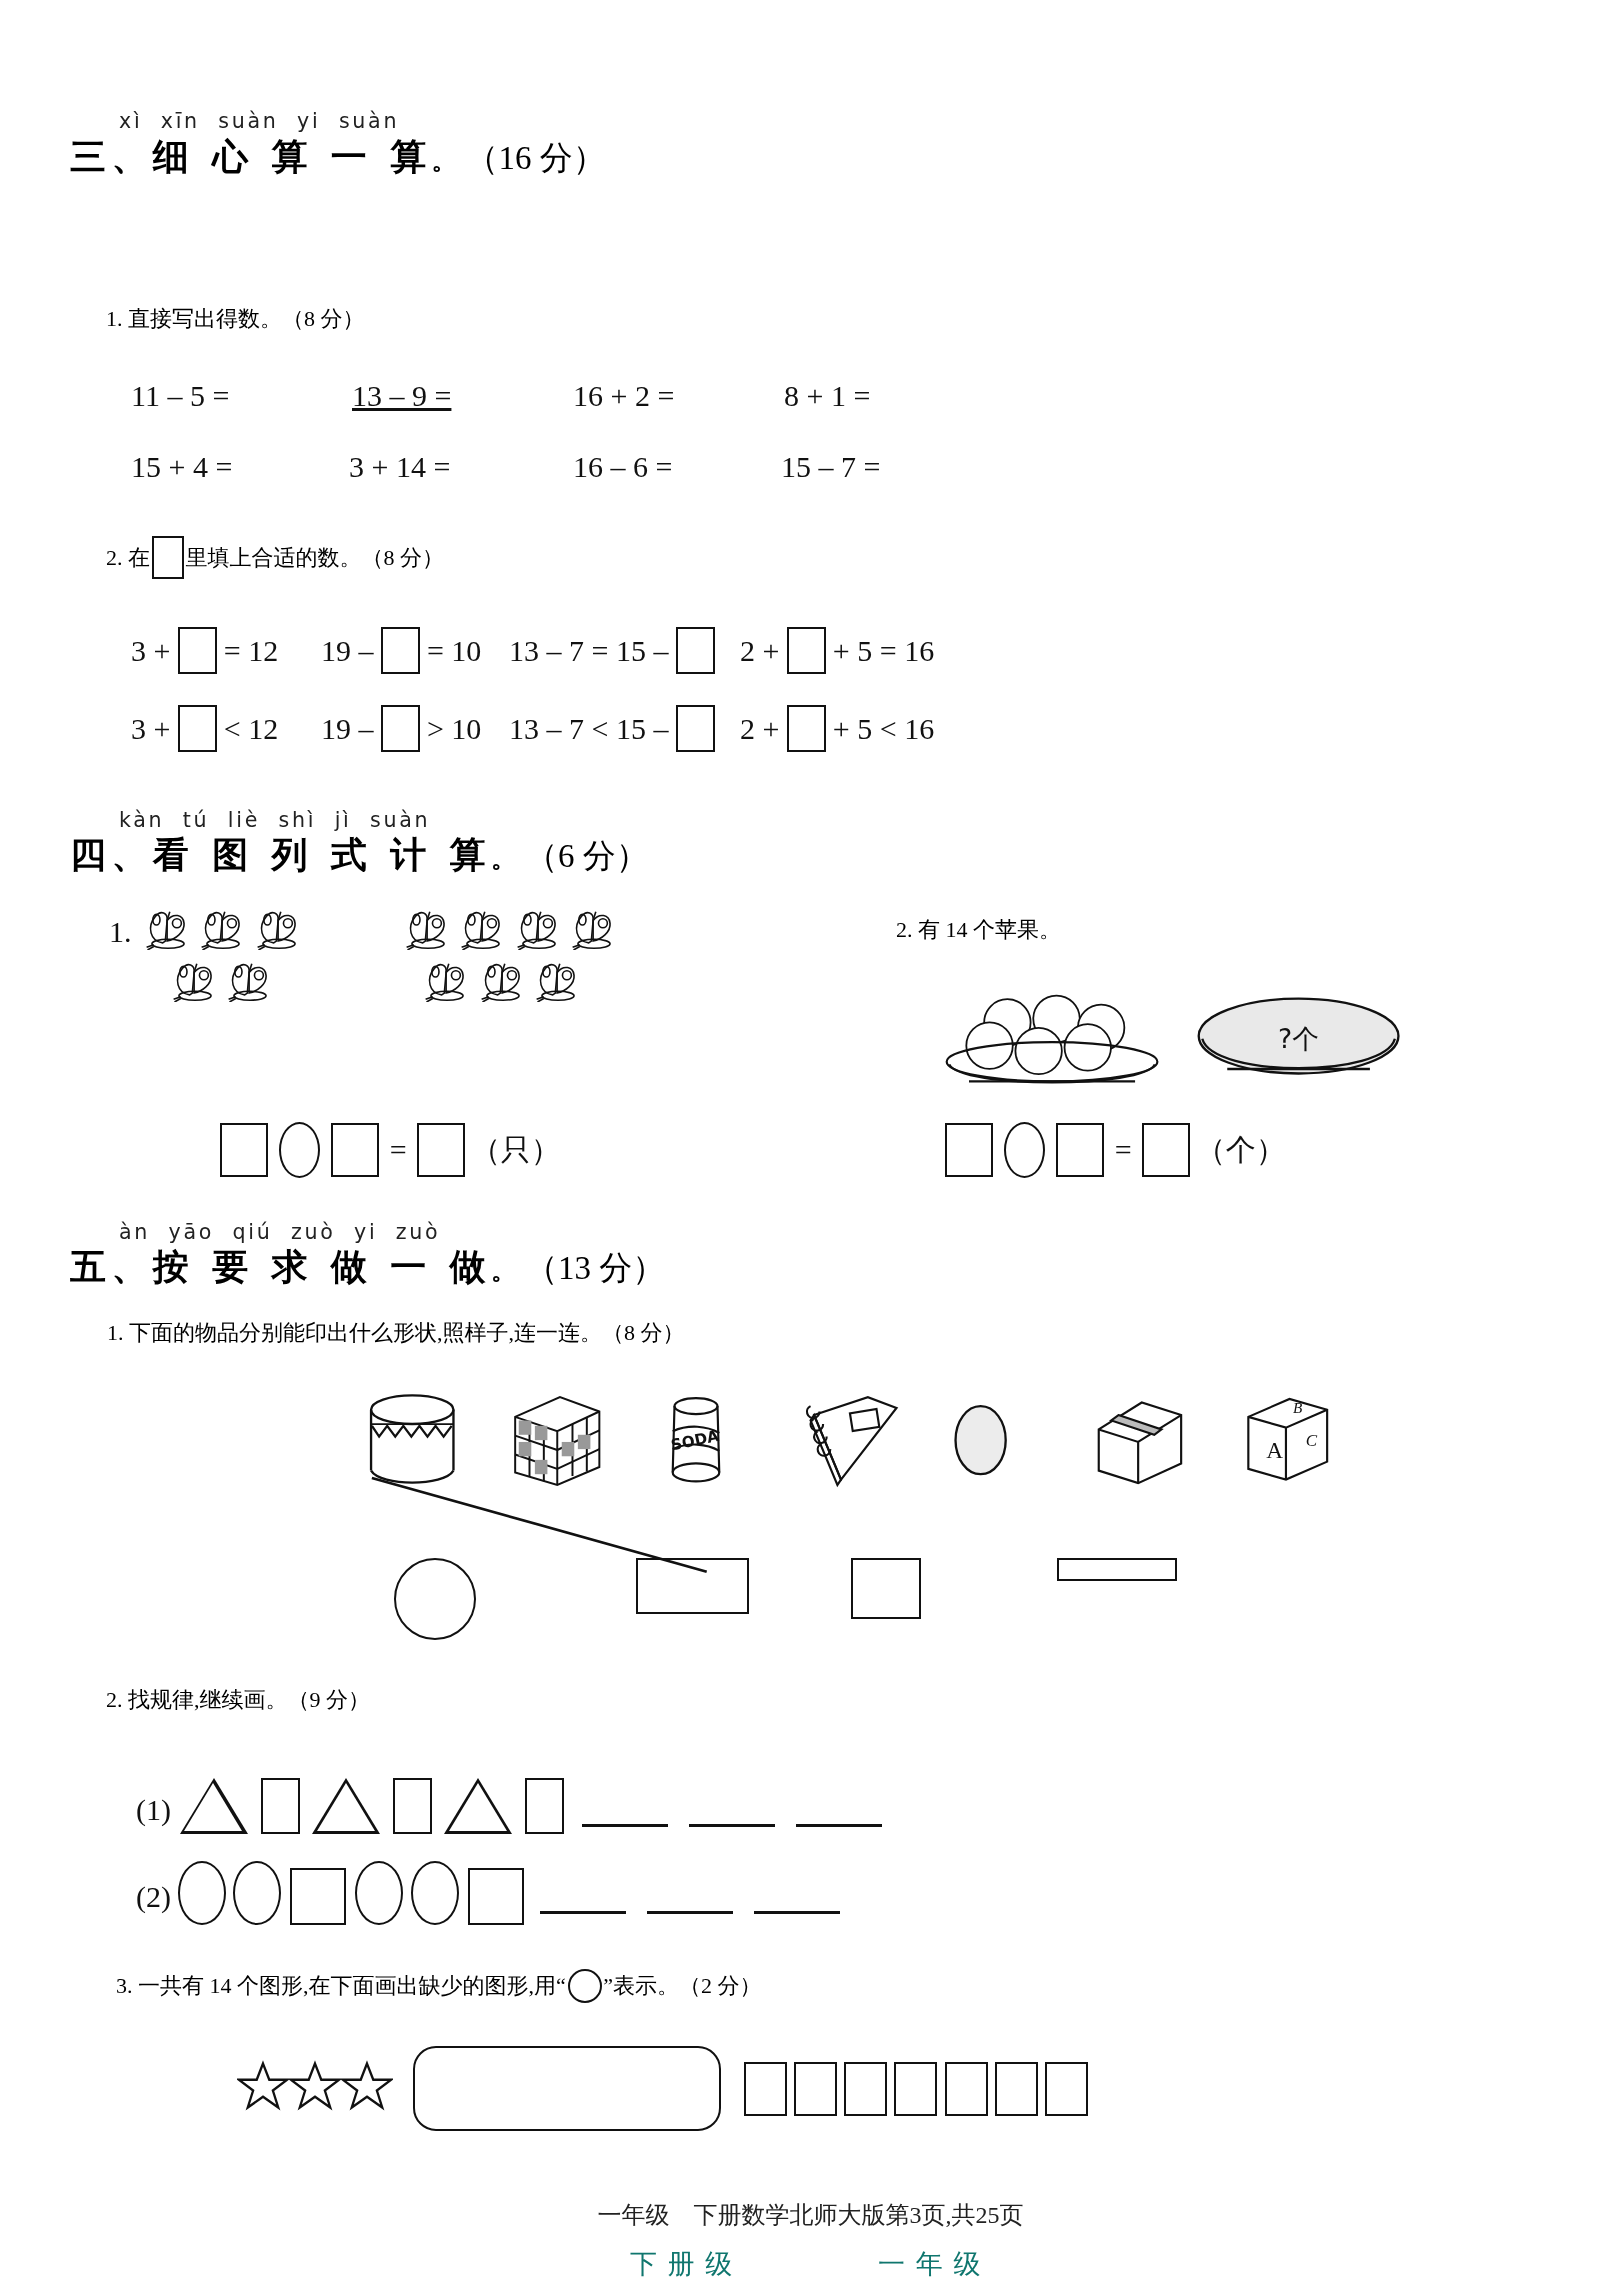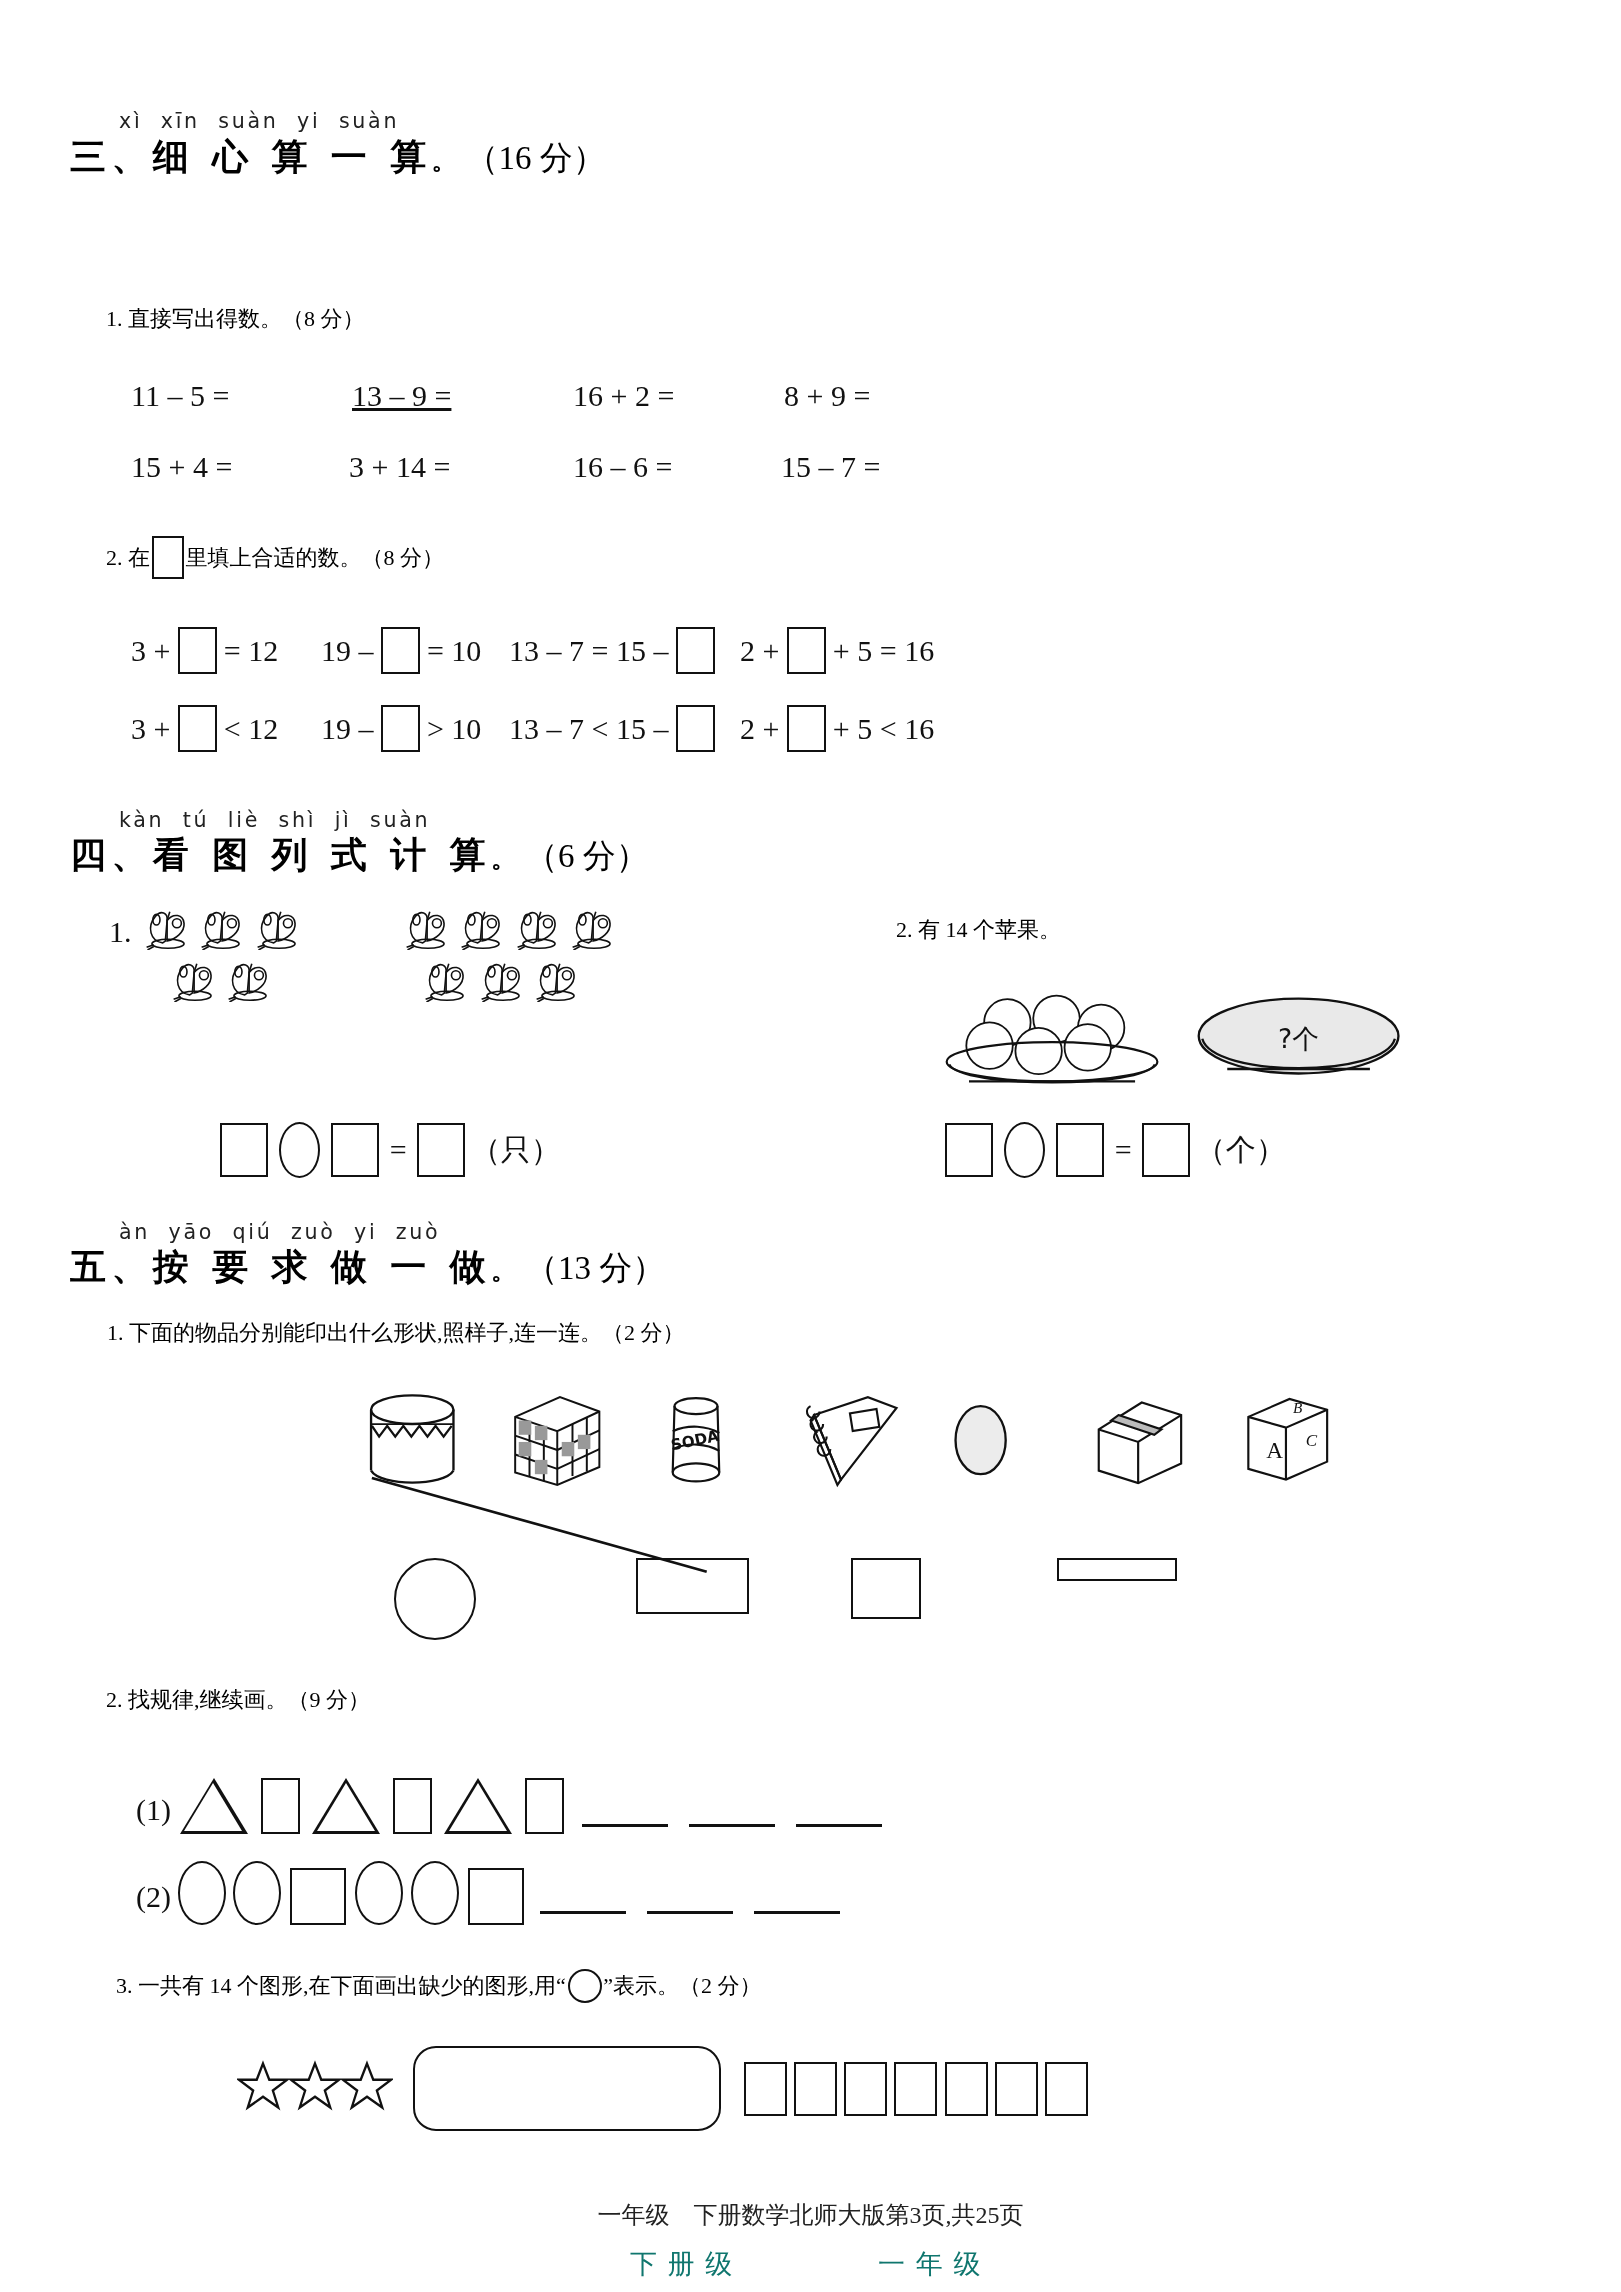--- a/index.html
+++ b/index.html
@@ -136,21 +136,21 @@
     <span>细 心 算 一 算</span>
     <span style="font-size:25px;">。</span>
     <span class="sec-score">（16 分）</span>
   </div>
 
   <div class="abs qline" style="left:106px; top:304px;">1. 直接写出得数。（8 分）</div>
 
   <div class="abs expr" style="left:131px; top:379px;">11 – 5 =</div>
   <div class="abs expr" style="left:352px; top:379px;text-decoration:underline;">13 – 9 =</div>
   <div class="abs expr" style="left:573px; top:379px;">16 + 2 =</div>
-  <div class="abs expr" style="left:784px; top:379px;">8 + 9 =</div>
+  <div class="abs expr" style="left:784px; top:379px;">8 + 1 =</div>
 
   <div class="abs expr" style="left:131px; top:450px;">15 + 4 =</div>
   <div class="abs expr" style="left:349px; top:450px;">3 + 14 =</div>
   <div class="abs expr" style="left:573px; top:450px;">16 – 6 =</div>
   <div class="abs expr" style="left:781px; top:450px;">15 – 7 =</div>
 
   <div class="abs qline" style="left:106px; top:536px;">
     <span>2. 在</span>
     <span class="box" style="width:32px;height:43px;margin:0 1.8px;"></span>
     <span>里填上合适的数。（8 分）</span>
@@ -393,21 +393,21 @@
   </div>
 
   <div class="abs pinyin" style="left:119px; top:1220px;">àn  yāo  qiú  zuò  yi  zuò</div>
   <div class="abs sec-title" style="left:70px; top:1243px;">
     <span>五、</span>
     <span>按 要 求 做 一 做</span>
     <span style="font-size:25px;">。</span>
     <span class="sec-score">（13 分）</span>
   </div>
 
-  <div class="abs qline" style="left:107px; top:1318px;">1. 下面的物品分别能印出什么形状,照样子,连一连。（2 分）</div>
+  <div class="abs qline" style="left:107px; top:1318px;">1. 下面的物品分别能印出什么形状,照样子,连一连。（8 分）</div>
 
   <div class="abs" id="objects-row" style="left:363px; top:1390px; width:1012px; height:116px;">
       <svg width="103" height="103" viewBox="0 0 115 115" style="position: absolute; left: 0px; top: 0px;">
         <g fill="none" stroke="#111" stroke-width="2.6">
           <ellipse cx="55" cy="22" rx="46" ry="16"></ellipse>
           <path d="M9 22 L9 90 M101 22 L101 90"></path>
           <path d="M9 90 C20 108 90 108 101 90"></path>
           <path d="M10 40 l8 12 l9 -12 l9 12 l9 -12 l9 12 l9 -12 l9 12 l9 -12 l9 12 l9 -12" fill="none"></path>
           <path d="M9 38 L101 38" stroke-width="2"></path>
         </g>

